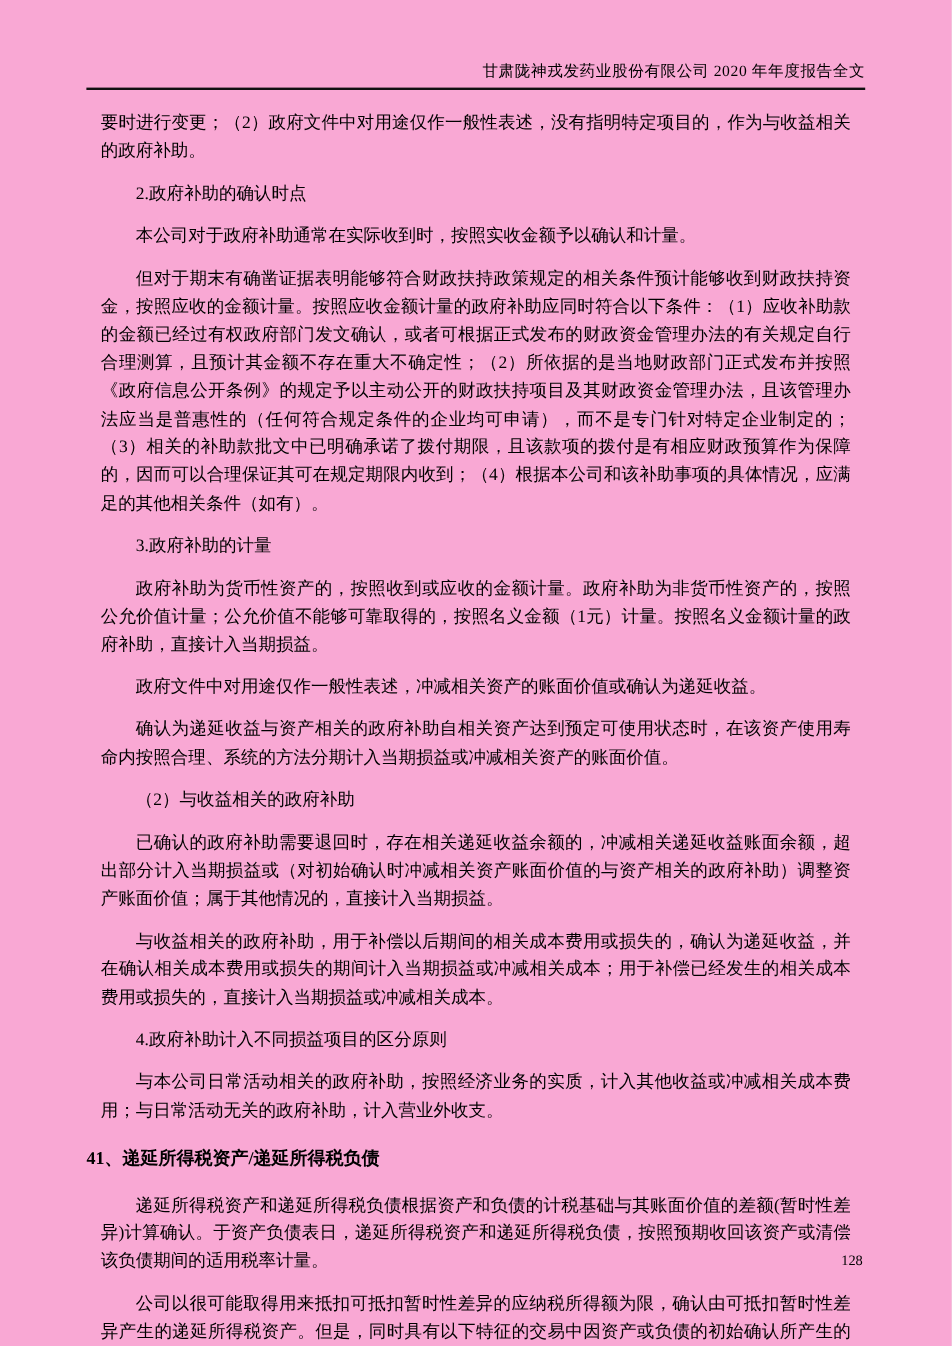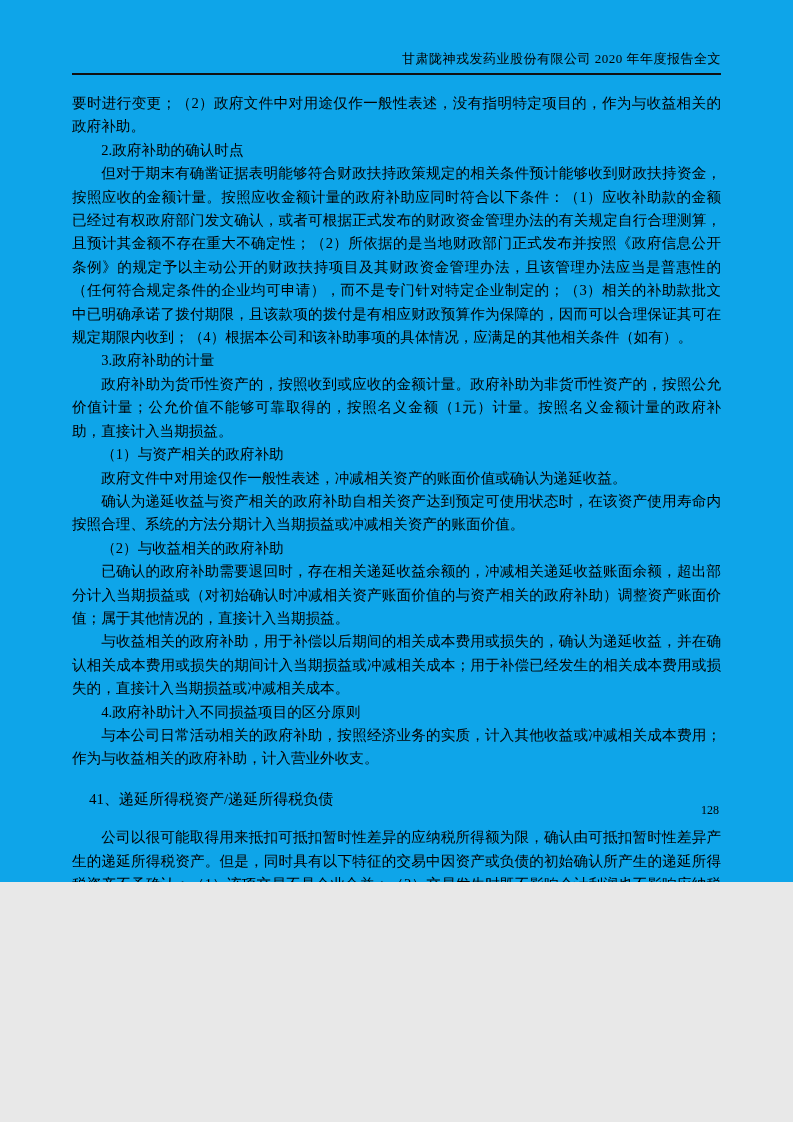--- a/index.html
+++ b/index.html
@@ -6,79 +6,80 @@
   html, body { margin: 0; padding: 0; }
   body {
     width: 793px;
     height: 1122px;
     background: #e8e8e8;
     font-family: "Liberation Serif", "DejaVu Serif", serif;
   }
   .page {
     position: relative;
     width: 793px;
-    height: 882px;
-    background: #0ea5e9;
+    height: 1122px;
+    background: #f9a8d4;
     color: #000000;
     padding: 0 72px;
     overflow: hidden;
   }
   .page-header {
     padding-top: 50px;
     text-align: right;
     font-size: 13px;
     letter-spacing: 0.5px;
     border-bottom: 2px solid #111111;
     padding-bottom: 5px;
     line-height: 18px;
   }
   .doc-body {
     margin-top: 17px;
     font-size: 14.6px;
     line-height: 23.4px;
     text-align: justify;
   }
-  .doc-body p { margin: 0; }
+  .doc-body p { margin: 12px; }
   .doc-body p.indent { text-indent: 2em; }
   .doc-body p.continuation { text-indent: 0; }
   .doc-body p.heading {
-    font-weight: normal;
+    font-weight: bold;
     text-indent: 0;
     font-size: 15px;
-    margin: 17px 0 15px 17px;
+    margin: 17px 0 15px 0;
   }
   .page-footer {
     position: absolute;
     right: 74px;
     bottom: 64px;
     font-size: 12px;
     margin-left: 28px;
   }
 </style>
 </head>
 <body>
 
 <div class="page">
   <div class="page-header">
     <span>甘肃陇神戎发药业股份有限公司 2020 年年度报告全文</span>
   </div>
   <div class="doc-body" id="doc-body">
       <p class="block continuation">要时进行变更；（2）政府文件中对用途仅作一般性表述，没有指明特定项目的，作为与收益相关的政府补助。</p>
       <p class="block indent">2.政府补助的确认时点</p>
+      <p class="block indent">本公司对于政府补助通常在实际收到时，按照实收金额予以确认和计量。</p>
       <p class="block indent">但对于期末有确凿证据表明能够符合财政扶持政策规定的相关条件预计能够收到财政扶持资金，按照应收的金额计量。按照应收金额计量的政府补助应同时符合以下条件：（1）应收补助款的金额已经过有权政府部门发文确认，或者可根据正式发布的财政资金管理办法的有关规定自行合理测算，且预计其金额不存在重大不确定性；（2）所依据的是当地财政部门正式发布并按照《政府信息公开条例》的规定予以主动公开的财政扶持项目及其财政资金管理办法，且该管理办法应当是普惠性的（任何符合规定条件的企业均可申请），而不是专门针对特定企业制定的；（3）相关的补助款批文中已明确承诺了拨付期限，且该款项的拨付是有相应财政预算作为保障的，因而可以合理保证其可在规定期限内收到；（4）根据本公司和该补助事项的具体情况，应满足的其他相关条件（如有）。</p>
       <p class="block indent">3.政府补助的计量</p>
       <p class="block indent">政府补助为货币性资产的，按照收到或应收的金额计量。政府补助为非货币性资产的，按照公允价值计量；公允价值不能够可靠取得的，按照名义金额（1元）计量。按照名义金额计量的政府补助，直接计入当期损益。</p>
-      <p class="block indent">（1）与资产相关的政府补助</p>
       <p class="block indent">政府文件中对用途仅作一般性表述，冲减相关资产的账面价值或确认为递延收益。</p>
       <p class="block indent">确认为递延收益与资产相关的政府补助自相关资产达到预定可使用状态时，在该资产使用寿命内按照合理、系统的方法分期计入当期损益或冲减相关资产的账面价值。</p>
       <p class="block indent">（2）与收益相关的政府补助</p>
       <p class="block indent">已确认的政府补助需要退回时，存在相关递延收益余额的，冲减相关递延收益账面余额，超出部分计入当期损益或（对初始确认时冲减相关资产账面价值的与资产相关的政府补助）调整资产账面价值；属于其他情况的，直接计入当期损益。</p>
       <p class="block indent">与收益相关的政府补助，用于补偿以后期间的相关成本费用或损失的，确认为递延收益，并在确认相关成本费用或损失的期间计入当期损益或冲减相关成本；用于补偿已经发生的相关成本费用或损失的，直接计入当期损益或冲减相关成本。</p>
       <p class="block indent">4.政府补助计入不同损益项目的区分原则</p>
-      <p class="block indent">与本公司日常活动相关的政府补助，按照经济业务的实质，计入其他收益或冲减相关成本费用；作为与收益相关的政府补助，计入营业外收支。</p>
+      <p class="block indent">与本公司日常活动相关的政府补助，按照经济业务的实质，计入其他收益或冲减相关成本费用；与日常活动无关的政府补助，计入营业外收支。</p>
       <p class="block heading">41、递延所得税资产/递延所得税负债</p>
+      <p class="block indent">递延所得税资产和递延所得税负债根据资产和负债的计税基础与其账面价值的差额(暂时性差异)计算确认。于资产负债表日，递延所得税资产和递延所得税负债，按照预期收回该资产或清偿该负债期间的适用税率计量。</p>
       <p class="block indent">公司以很可能取得用来抵扣可抵扣暂时性差异的应纳税所得额为限，确认由可抵扣暂时性差异产生的递延所得税资产。但是，同时具有以下特征的交易中因资产或负债的初始确认所产生的递延所得税资产不予确认：（1）该项交易不是企业合并；（2）交易发生时既不影响会计利润也不影响应纳税所得额（或可抵扣亏损）。</p>
       <p class="block indent">公司对与子公司、联营企业及合营企业投资相关的可抵扣暂时性差异，同时满足下列条件的，确认相</p>
     </div>
   <div class="page-footer">
     <span>128</span>
   </div>
 </div>
 
 </body></html>

